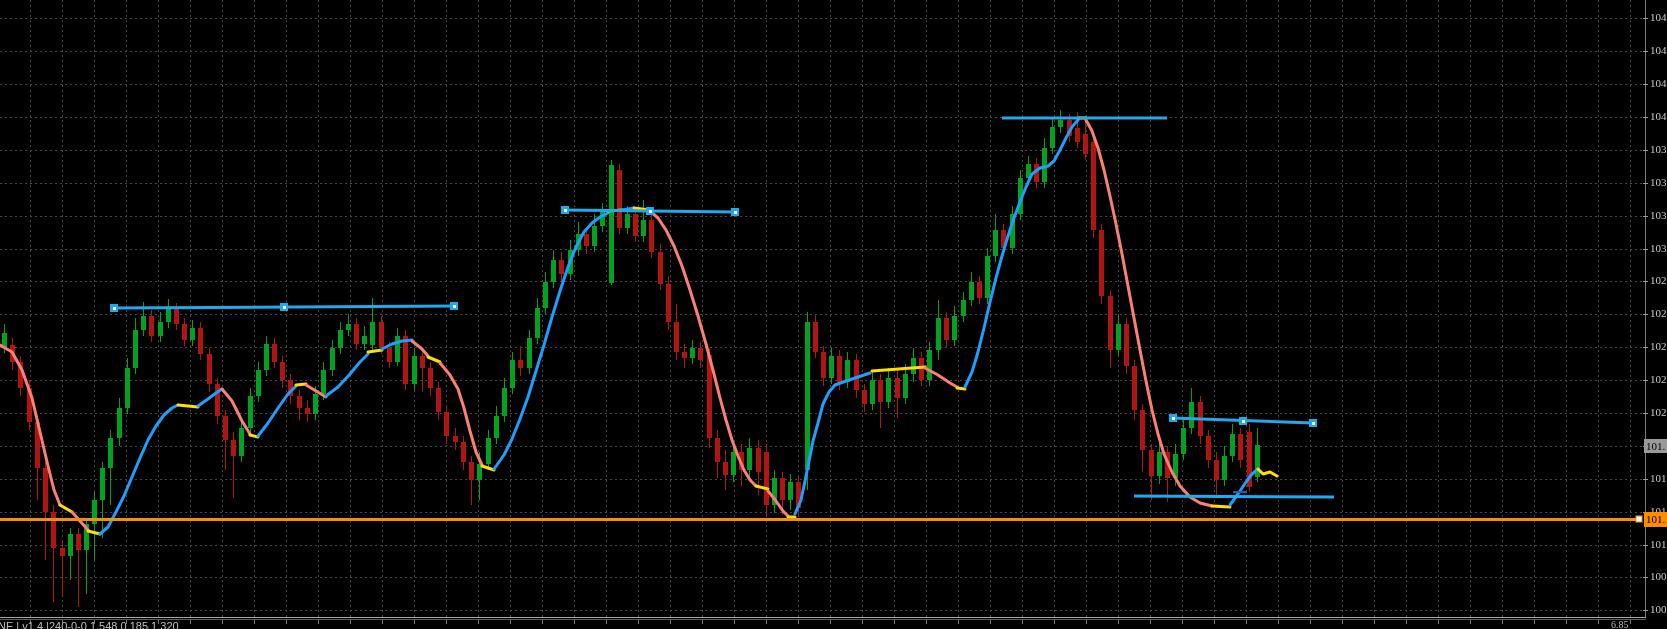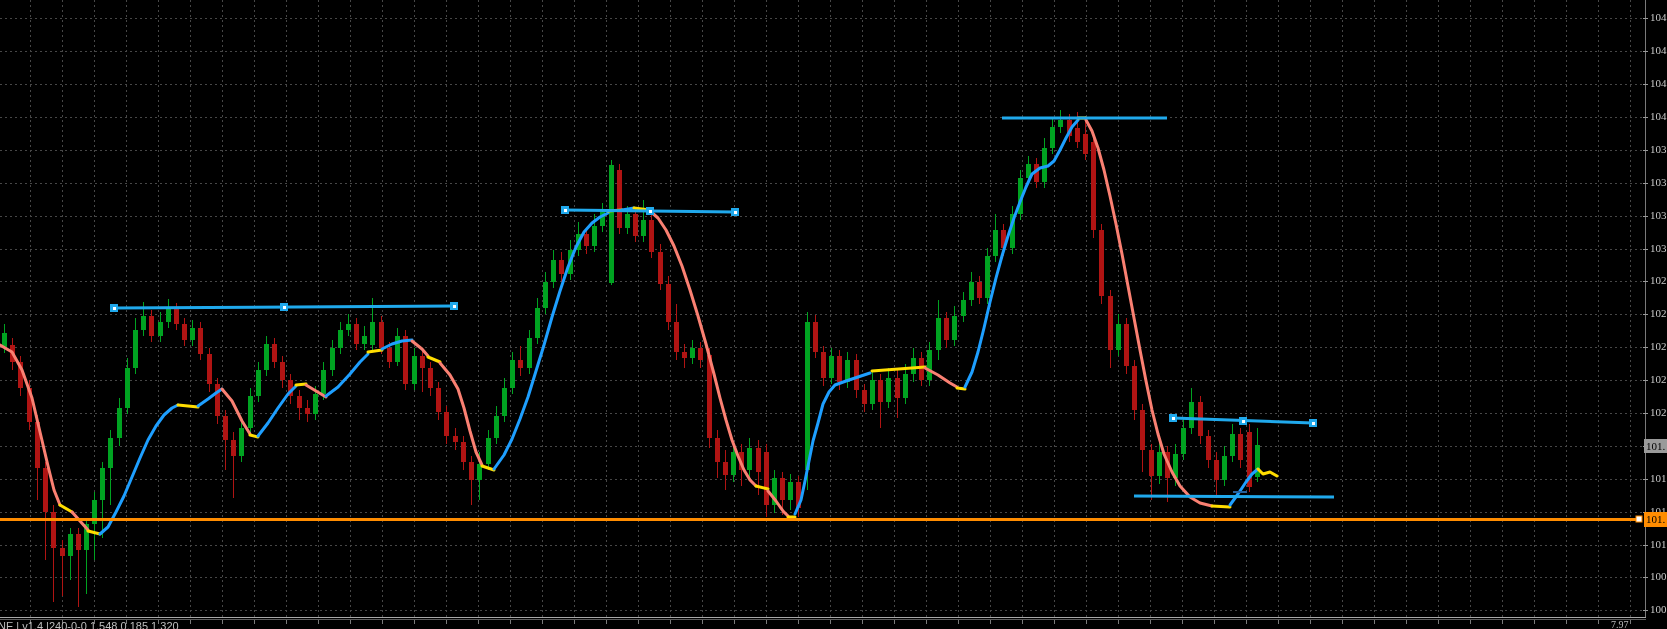--- a/index.html
+++ b/index.html
@@ -576,15 +576,15 @@
       <div class="ttick" style="left: 1374px;"></div>
       <div class="ttick" style="left: 1406px;"></div>
       <div class="ttick" style="left: 1438px;"></div>
       <div class="ttick" style="left: 1470px;"></div>
       <div class="ttick" style="left: 1502px;"></div>
       <div class="ttick" style="left: 1534px;"></div>
       <div class="ttick" style="left: 1566px;"></div>
       <div class="ttick" style="left: 1598px;"></div>
       <div class="ttick" style="left: 1630px;"></div>
     </div>
-  <div id="datelabel" style="left: 1611px;">7.97</div>
+  <div id="datelabel" style="left: 1611px;">6.85</div>
   <div id="caption">NE | v1.4 |240-0-0 1.548 0.185 1.320</div>
 </div>
 
 </body></html>

